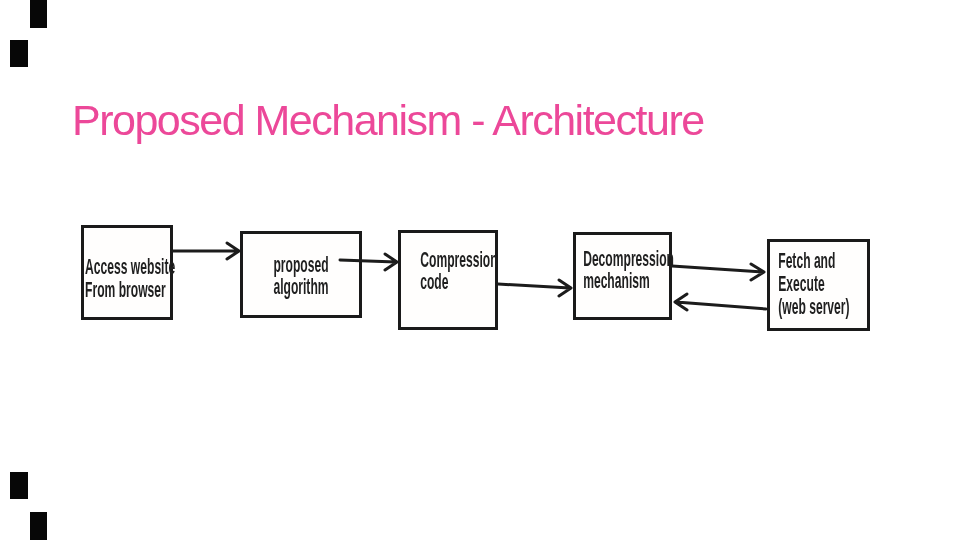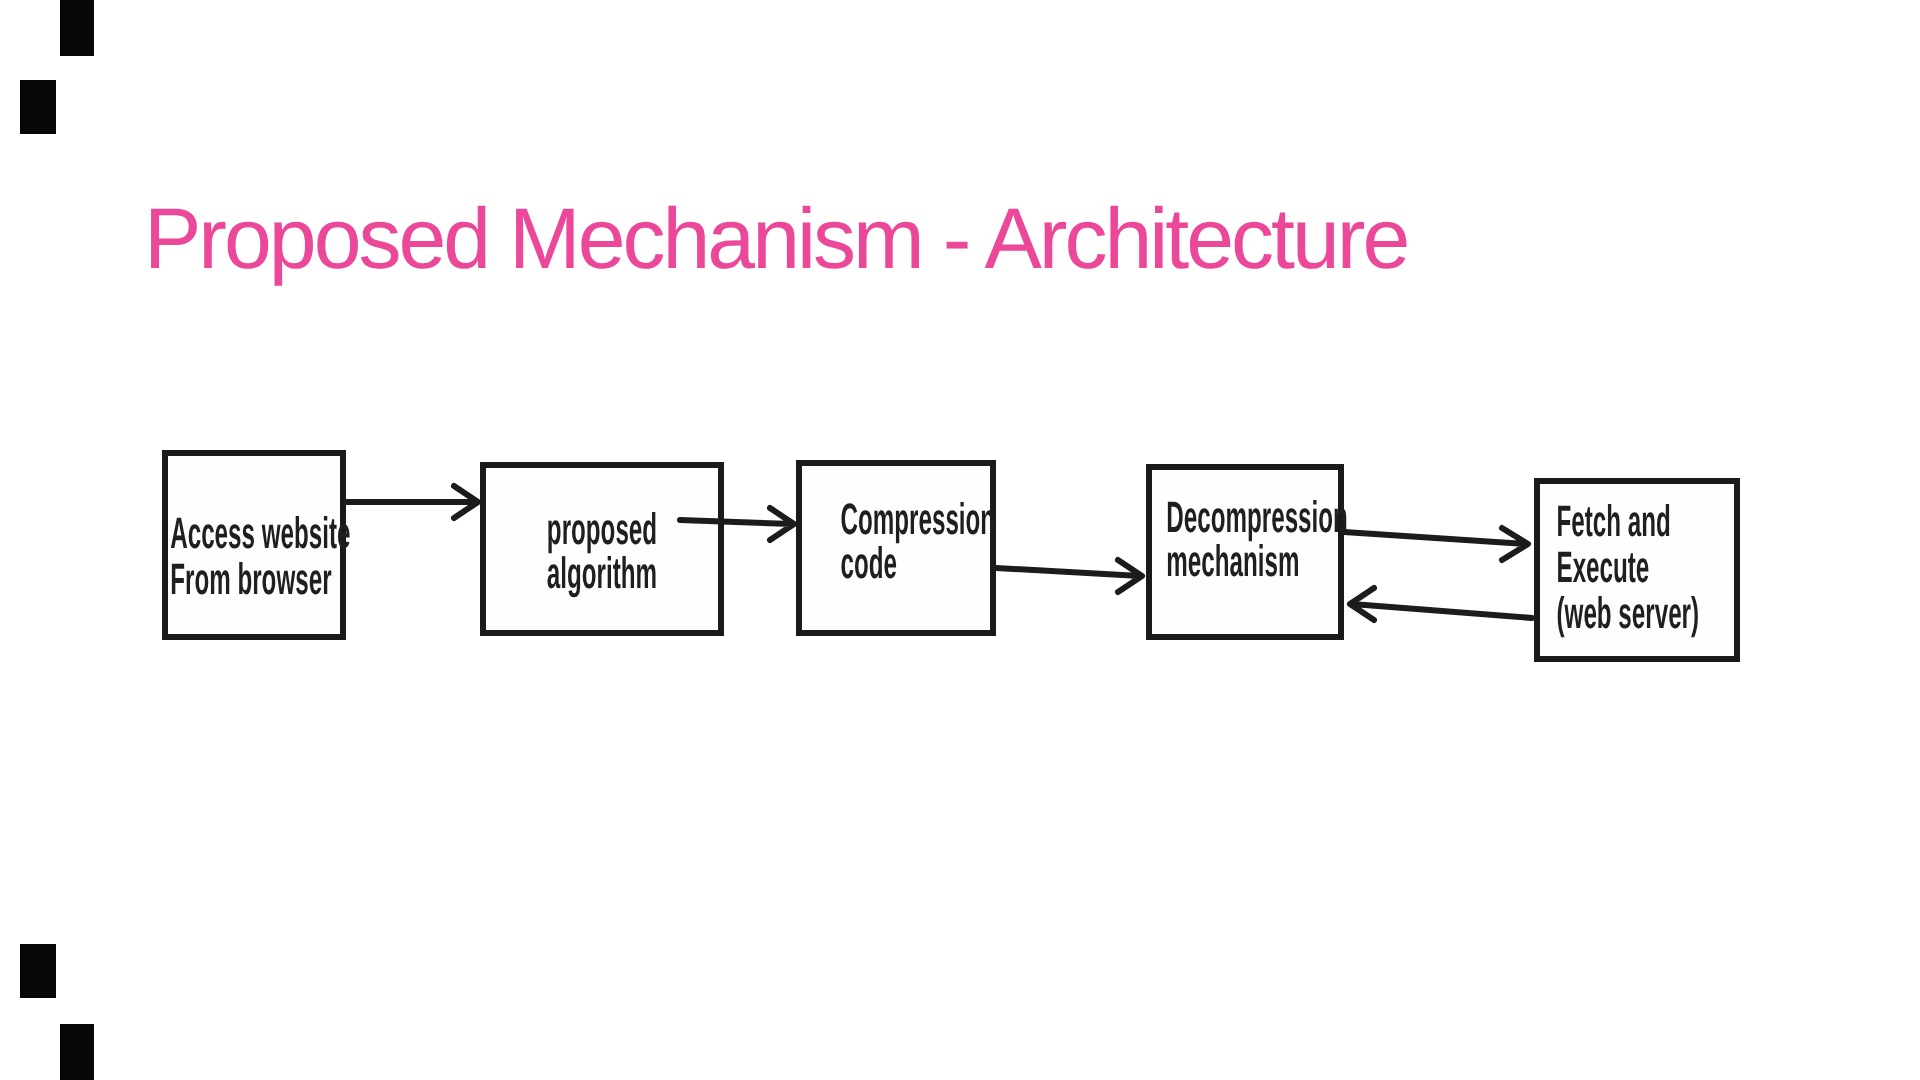--- a/index.html
+++ b/index.html
@@ -31,21 +31,21 @@
 
   
   .flow-box{
     position:absolute;
     box-sizing:border-box;
     border:3px solid #1a1a1a;
     background:#fffefd;
   }
   .b1{left:81px;top:225px;width:92px;height:95px;}
   .b2{left:240px;top:231px;width:122px;height:87px;}
-  .b3{left:398px;top:230px;width:100px;height:88px;}
+  .b3{left:398px;top:230px;width:100px;height:100px;}
   .b4{left:573px;top:232px;width:99px;height:88px;}
   .b5{left:767px;top:239px;width:103px;height:92px;}
 
   .box-text{
     position:absolute;
     left:0;
     width:181.8%;
     transform:scaleX(0.55);
     transform-origin:0 0;
     font-weight:bold;

